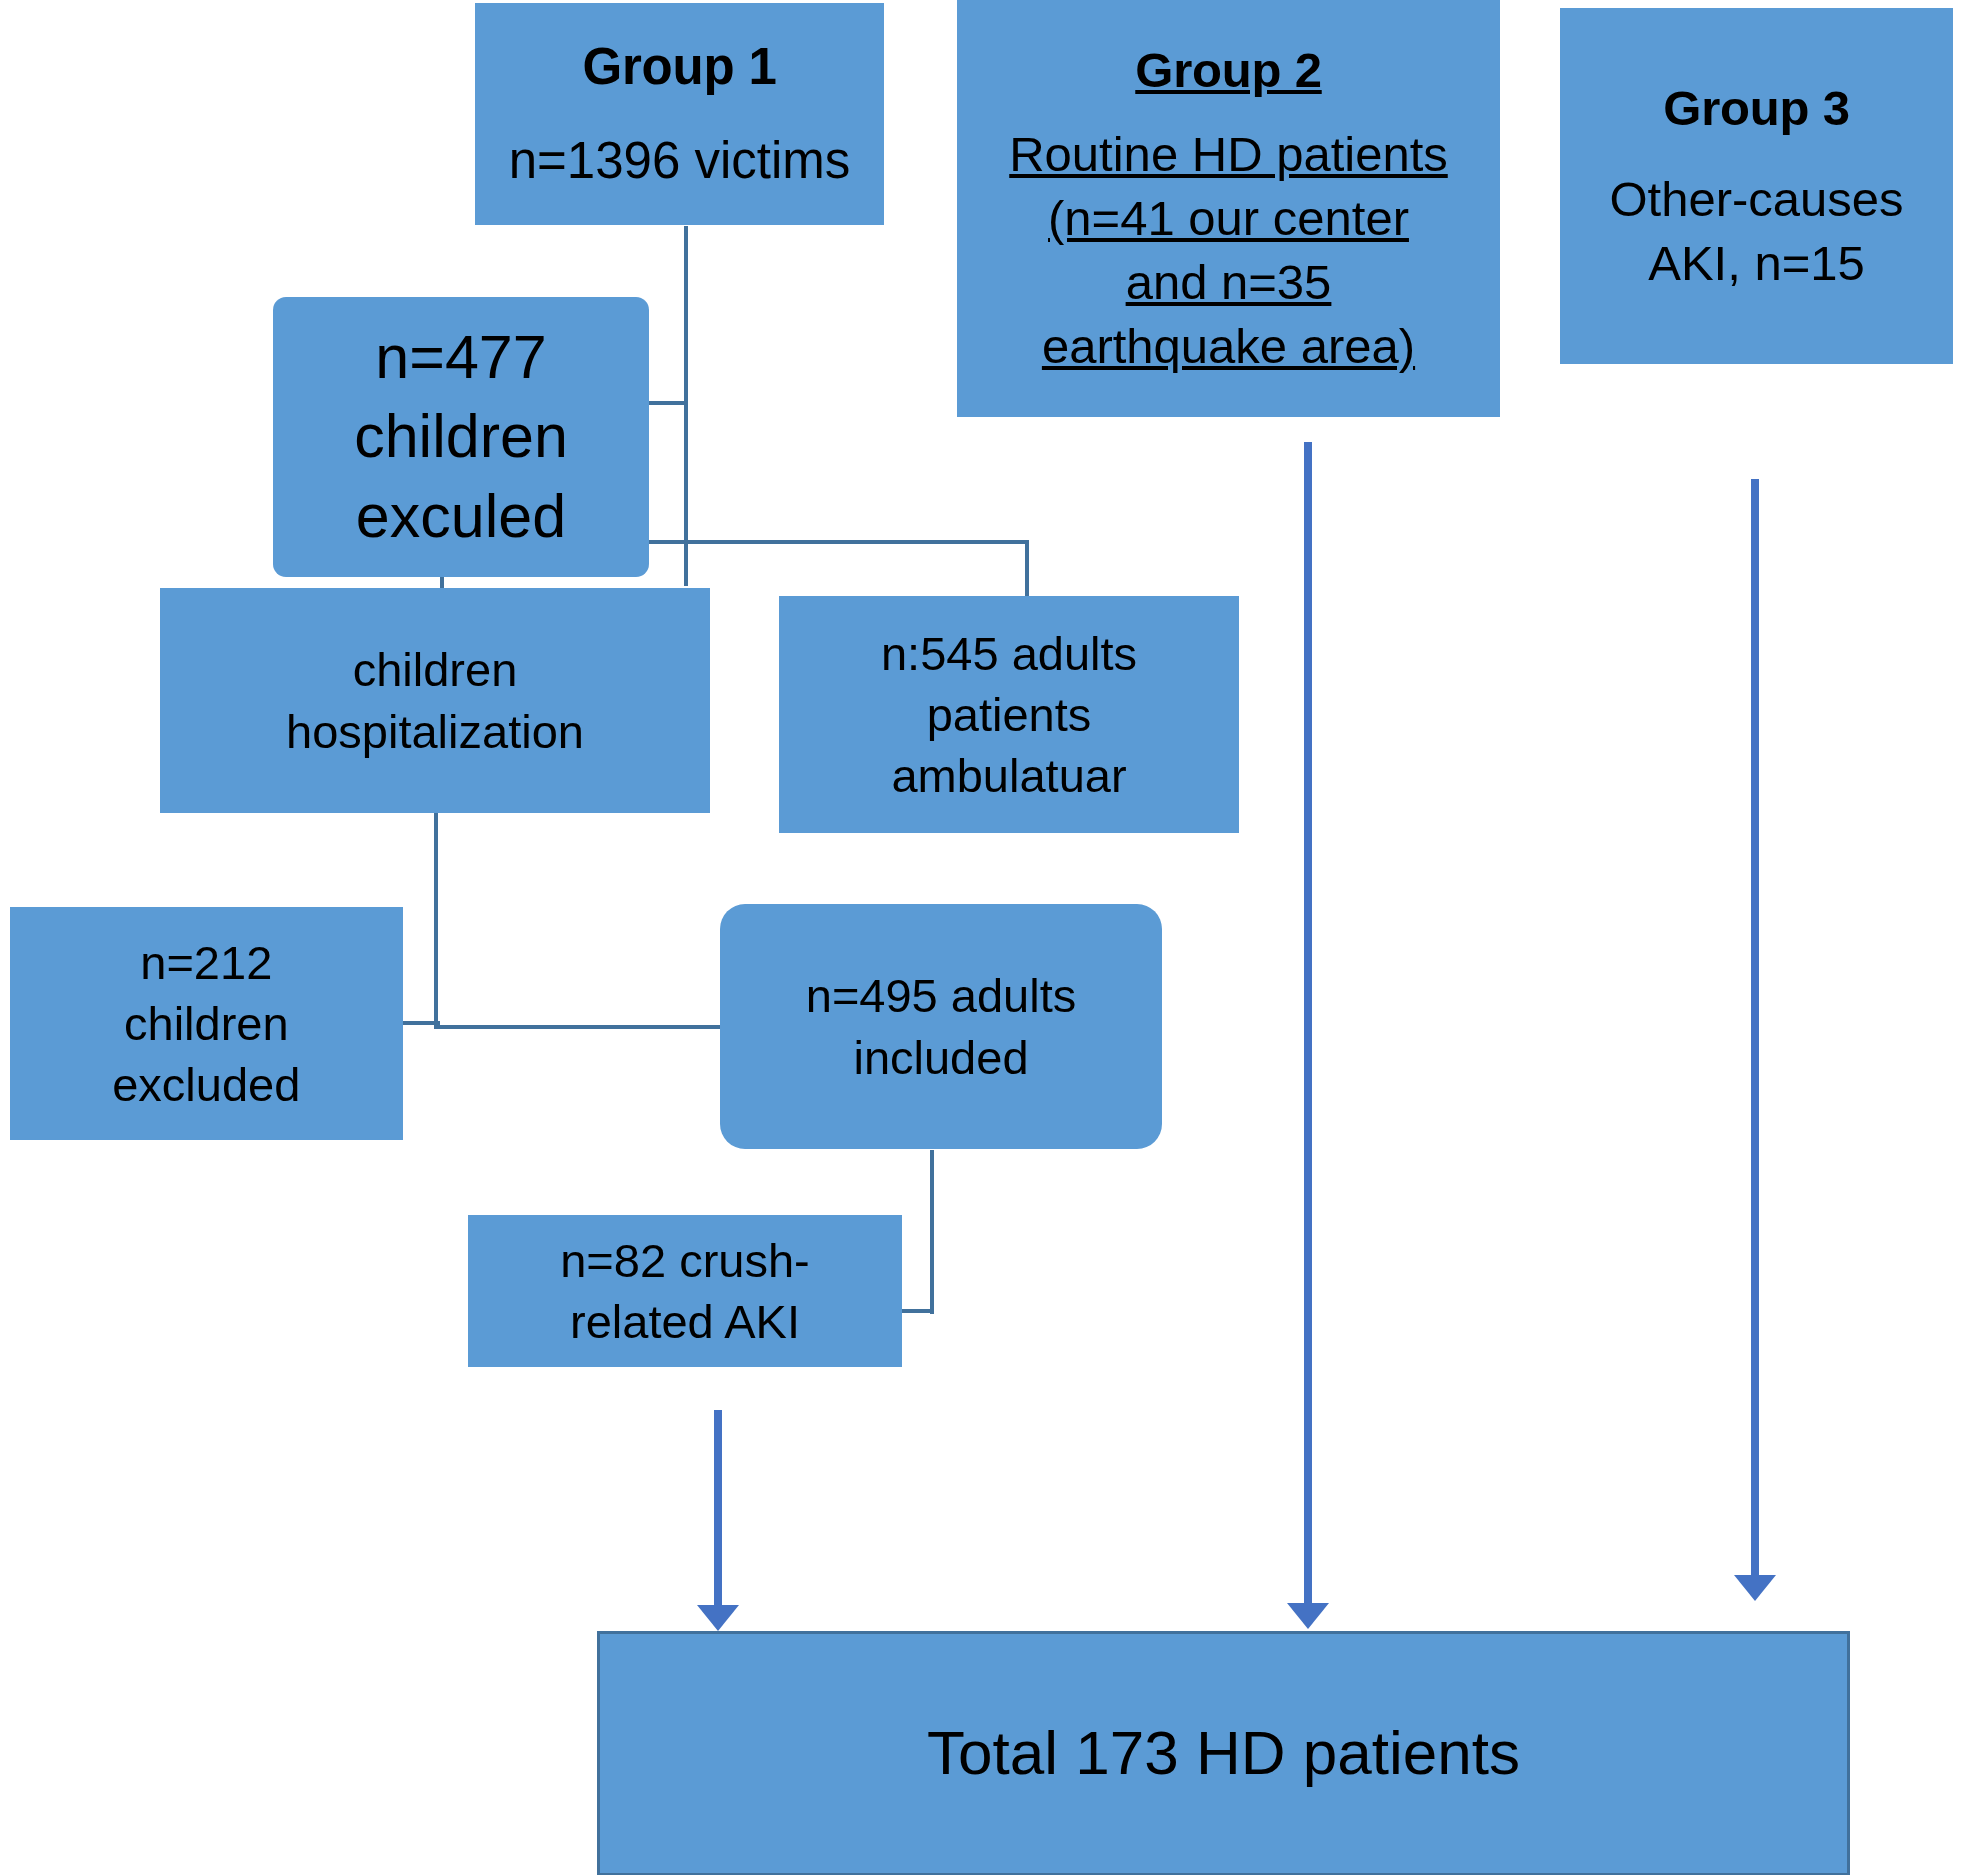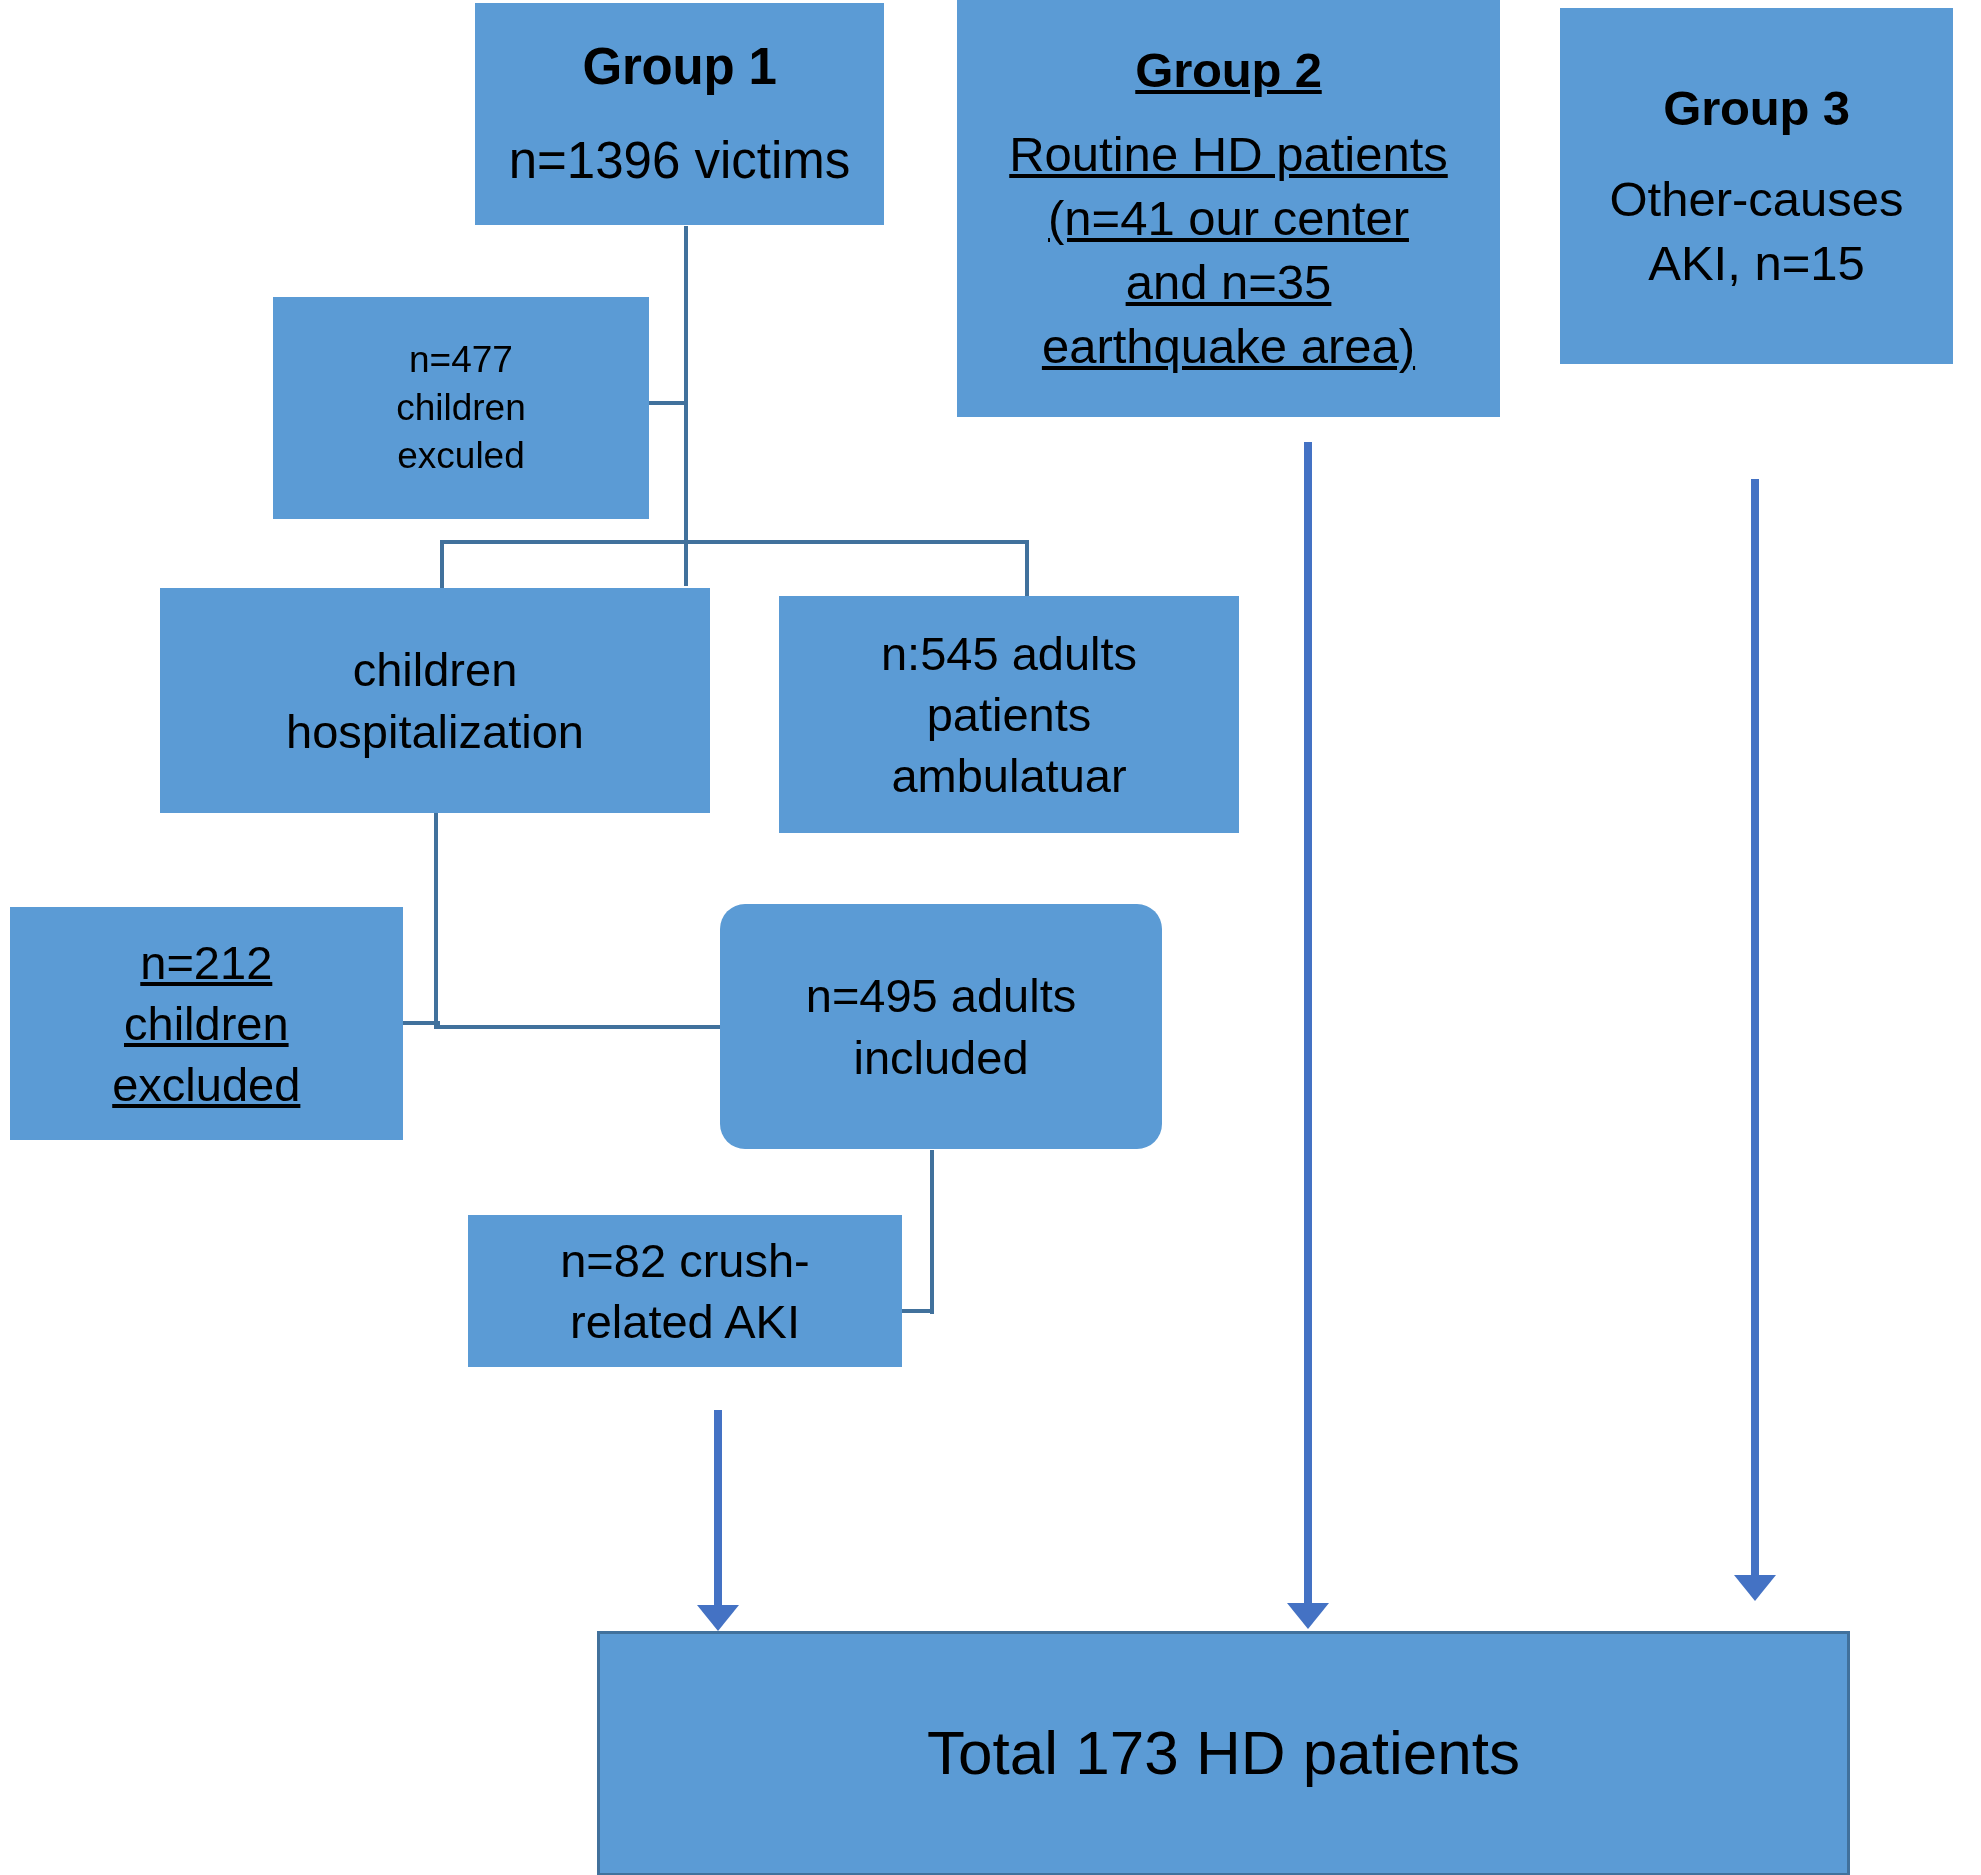--- a/index.html
+++ b/index.html
@@ -41,24 +41,24 @@
   
   #g1{ left:475px;  top:3.3px;    width:409px;  height:222px; font-size:51px; }
   #g1 .ttl{ margin-bottom:28px; }
 
   #g2{ left:957px; top:0px;    width:543px;  height:417px; font-size:49px;text-decoration:underline; }
   #g2 .ttl{ margin-bottom:21px; }
 
   #g3{ left:1560px; top:8.2px;   width:393px;  height:356px; font-size:49px; }
   #g3 .ttl{ margin-bottom:28px; }
 
-  #n477{ left:273px; top:297px; width:376px;  height:222px; font-size:37px; }
+  #n477{ left:273px; top:297px; width:376px;  height:280px; font-size:61px;border-radius:13px; }
   #n627{ left:160px; top:588px; width:550px;  height:225px; font-size:47px; }
   #n545{ left:779px; top:596px; width:460px;  height:237px; font-size:47px; }
-  #n212{ left:9.8px;  top:907px;width:393px;  height:233px; font-size:47px;text-decoration:underline; }
+  #n212{ left:9.8px;  top:907px;width:393px;  height:233px; font-size:47px; }
   #n495{ left:720px; top:904px;width:442px;  height:245px; font-size:47px;border-radius:25px; }
   #n82{  left:468px; top:1215px;width:434px;  height:152px; font-size:47px; }
 
   #total{
     left:597px; top:1631px; width:1253px; height:245px;
     font-size:62px;
     border:3.3px solid #41719C;
   }
 
   

